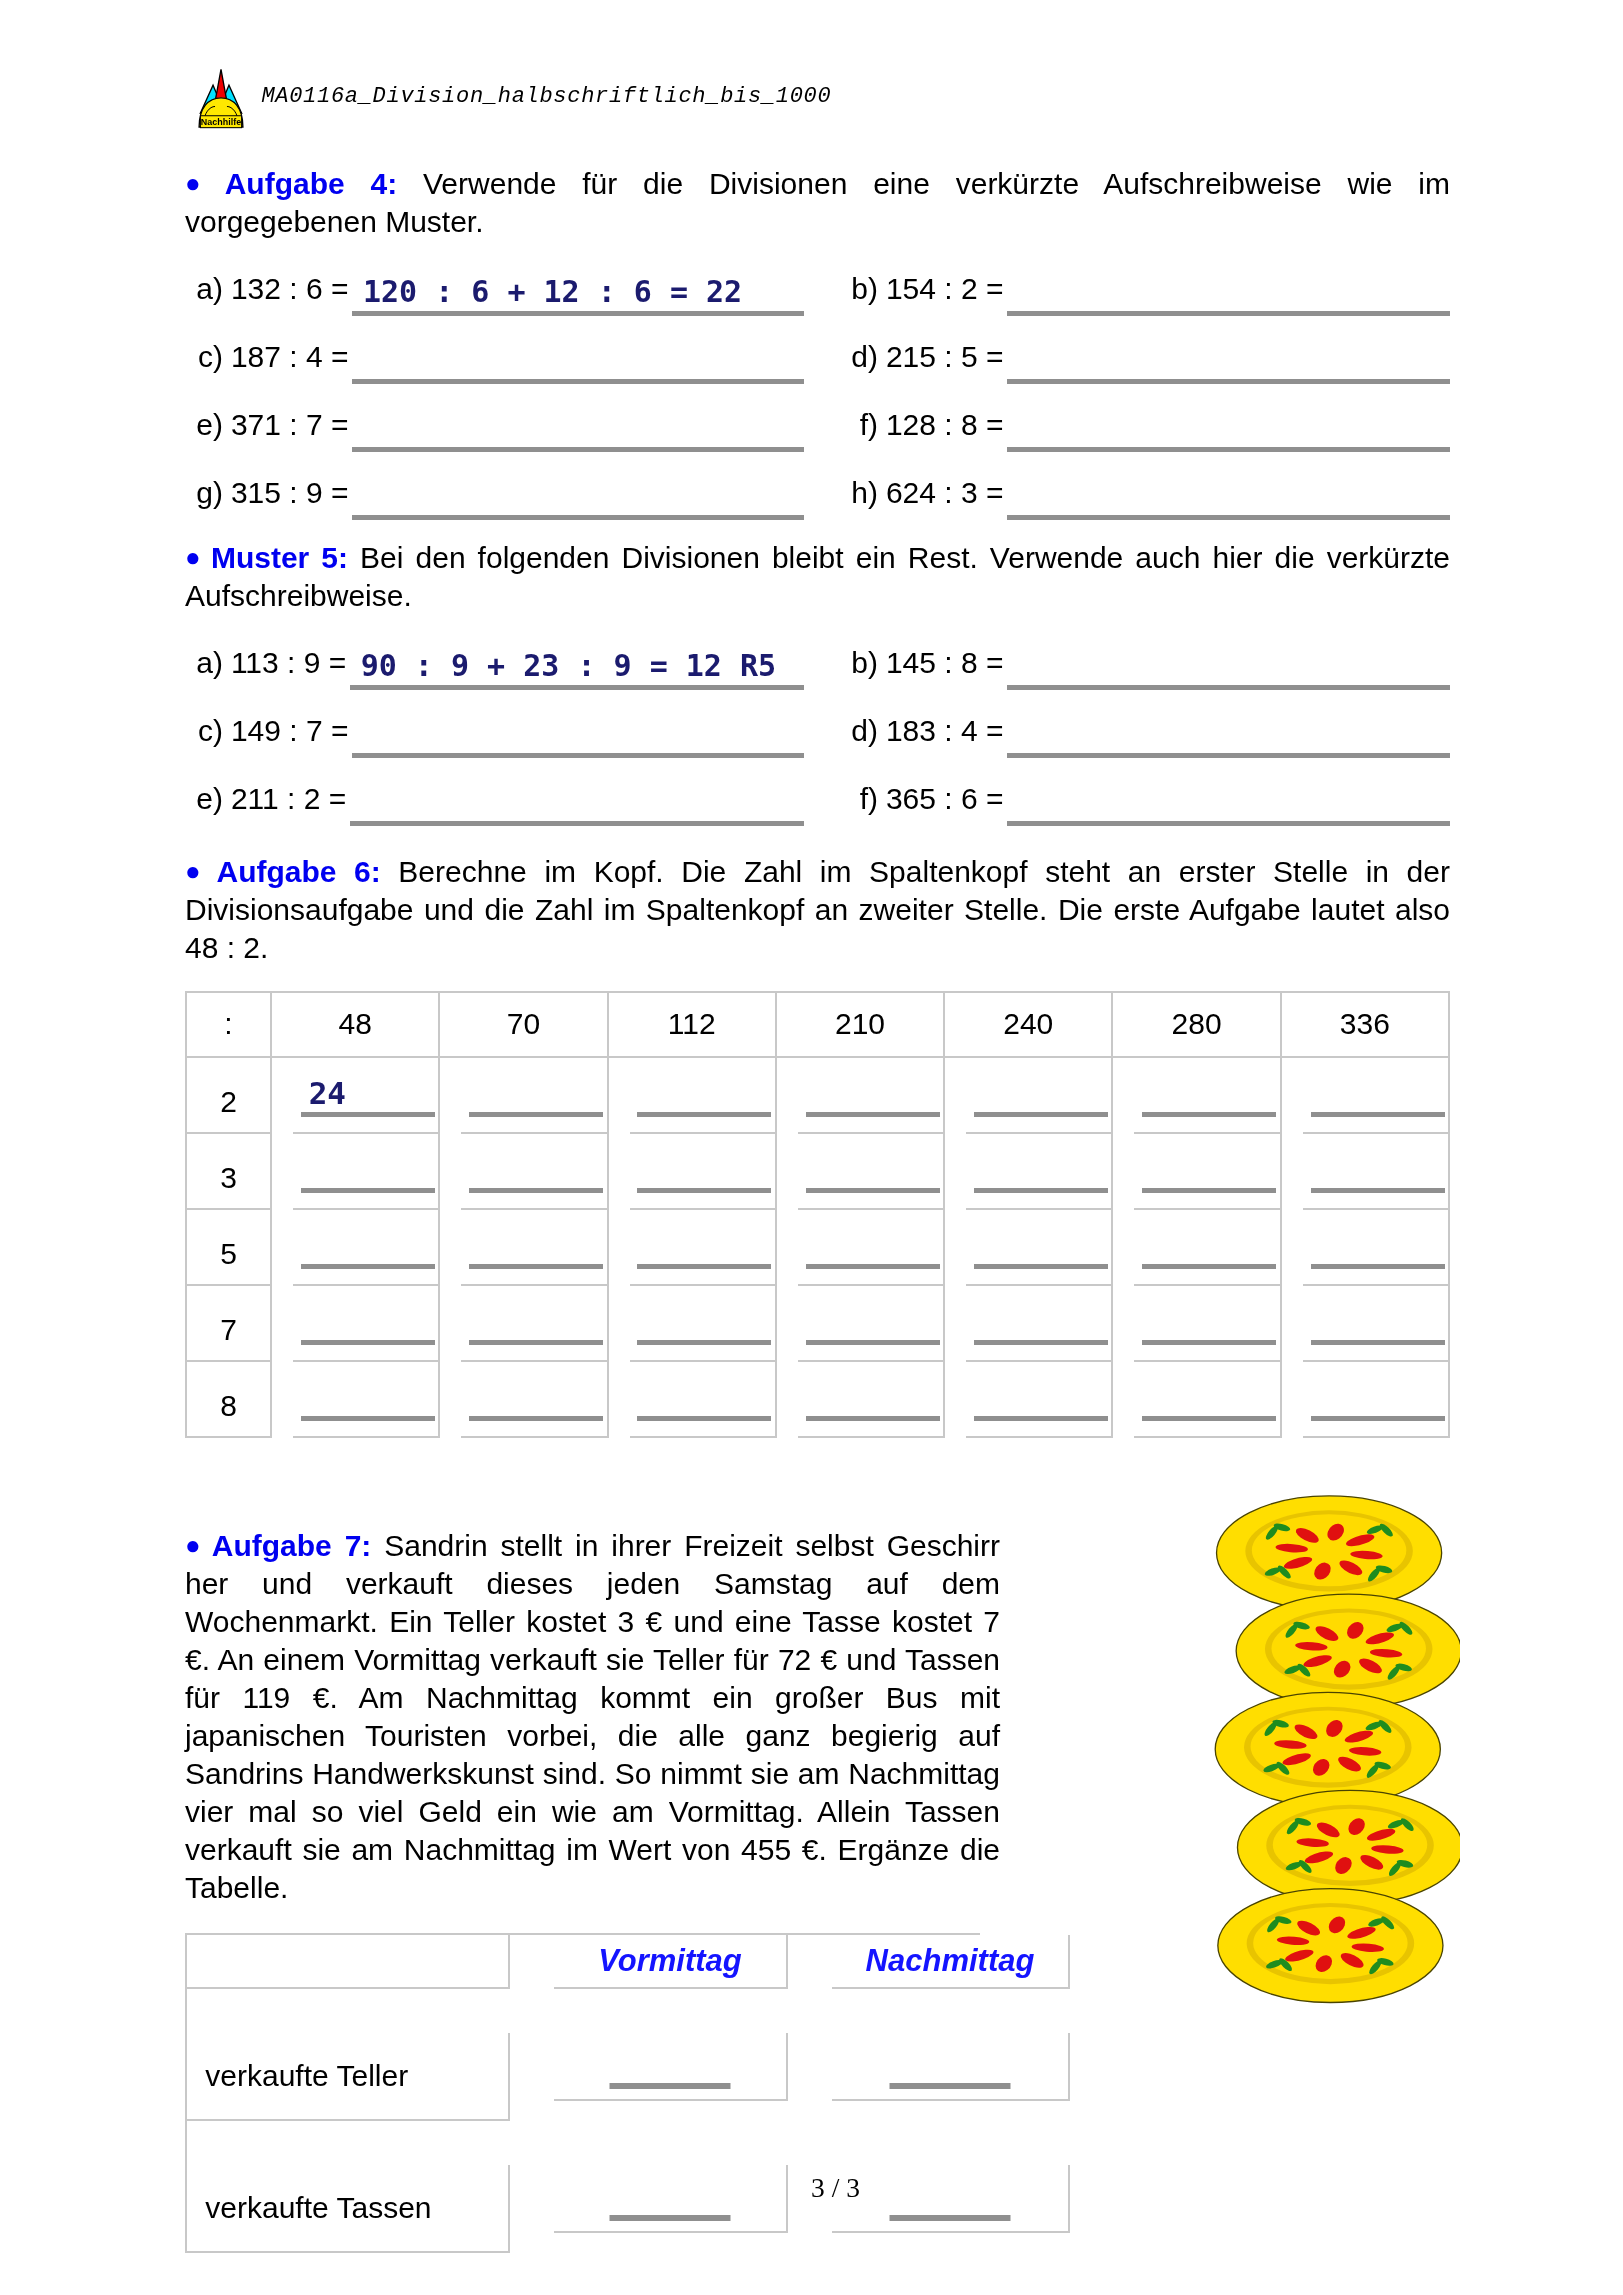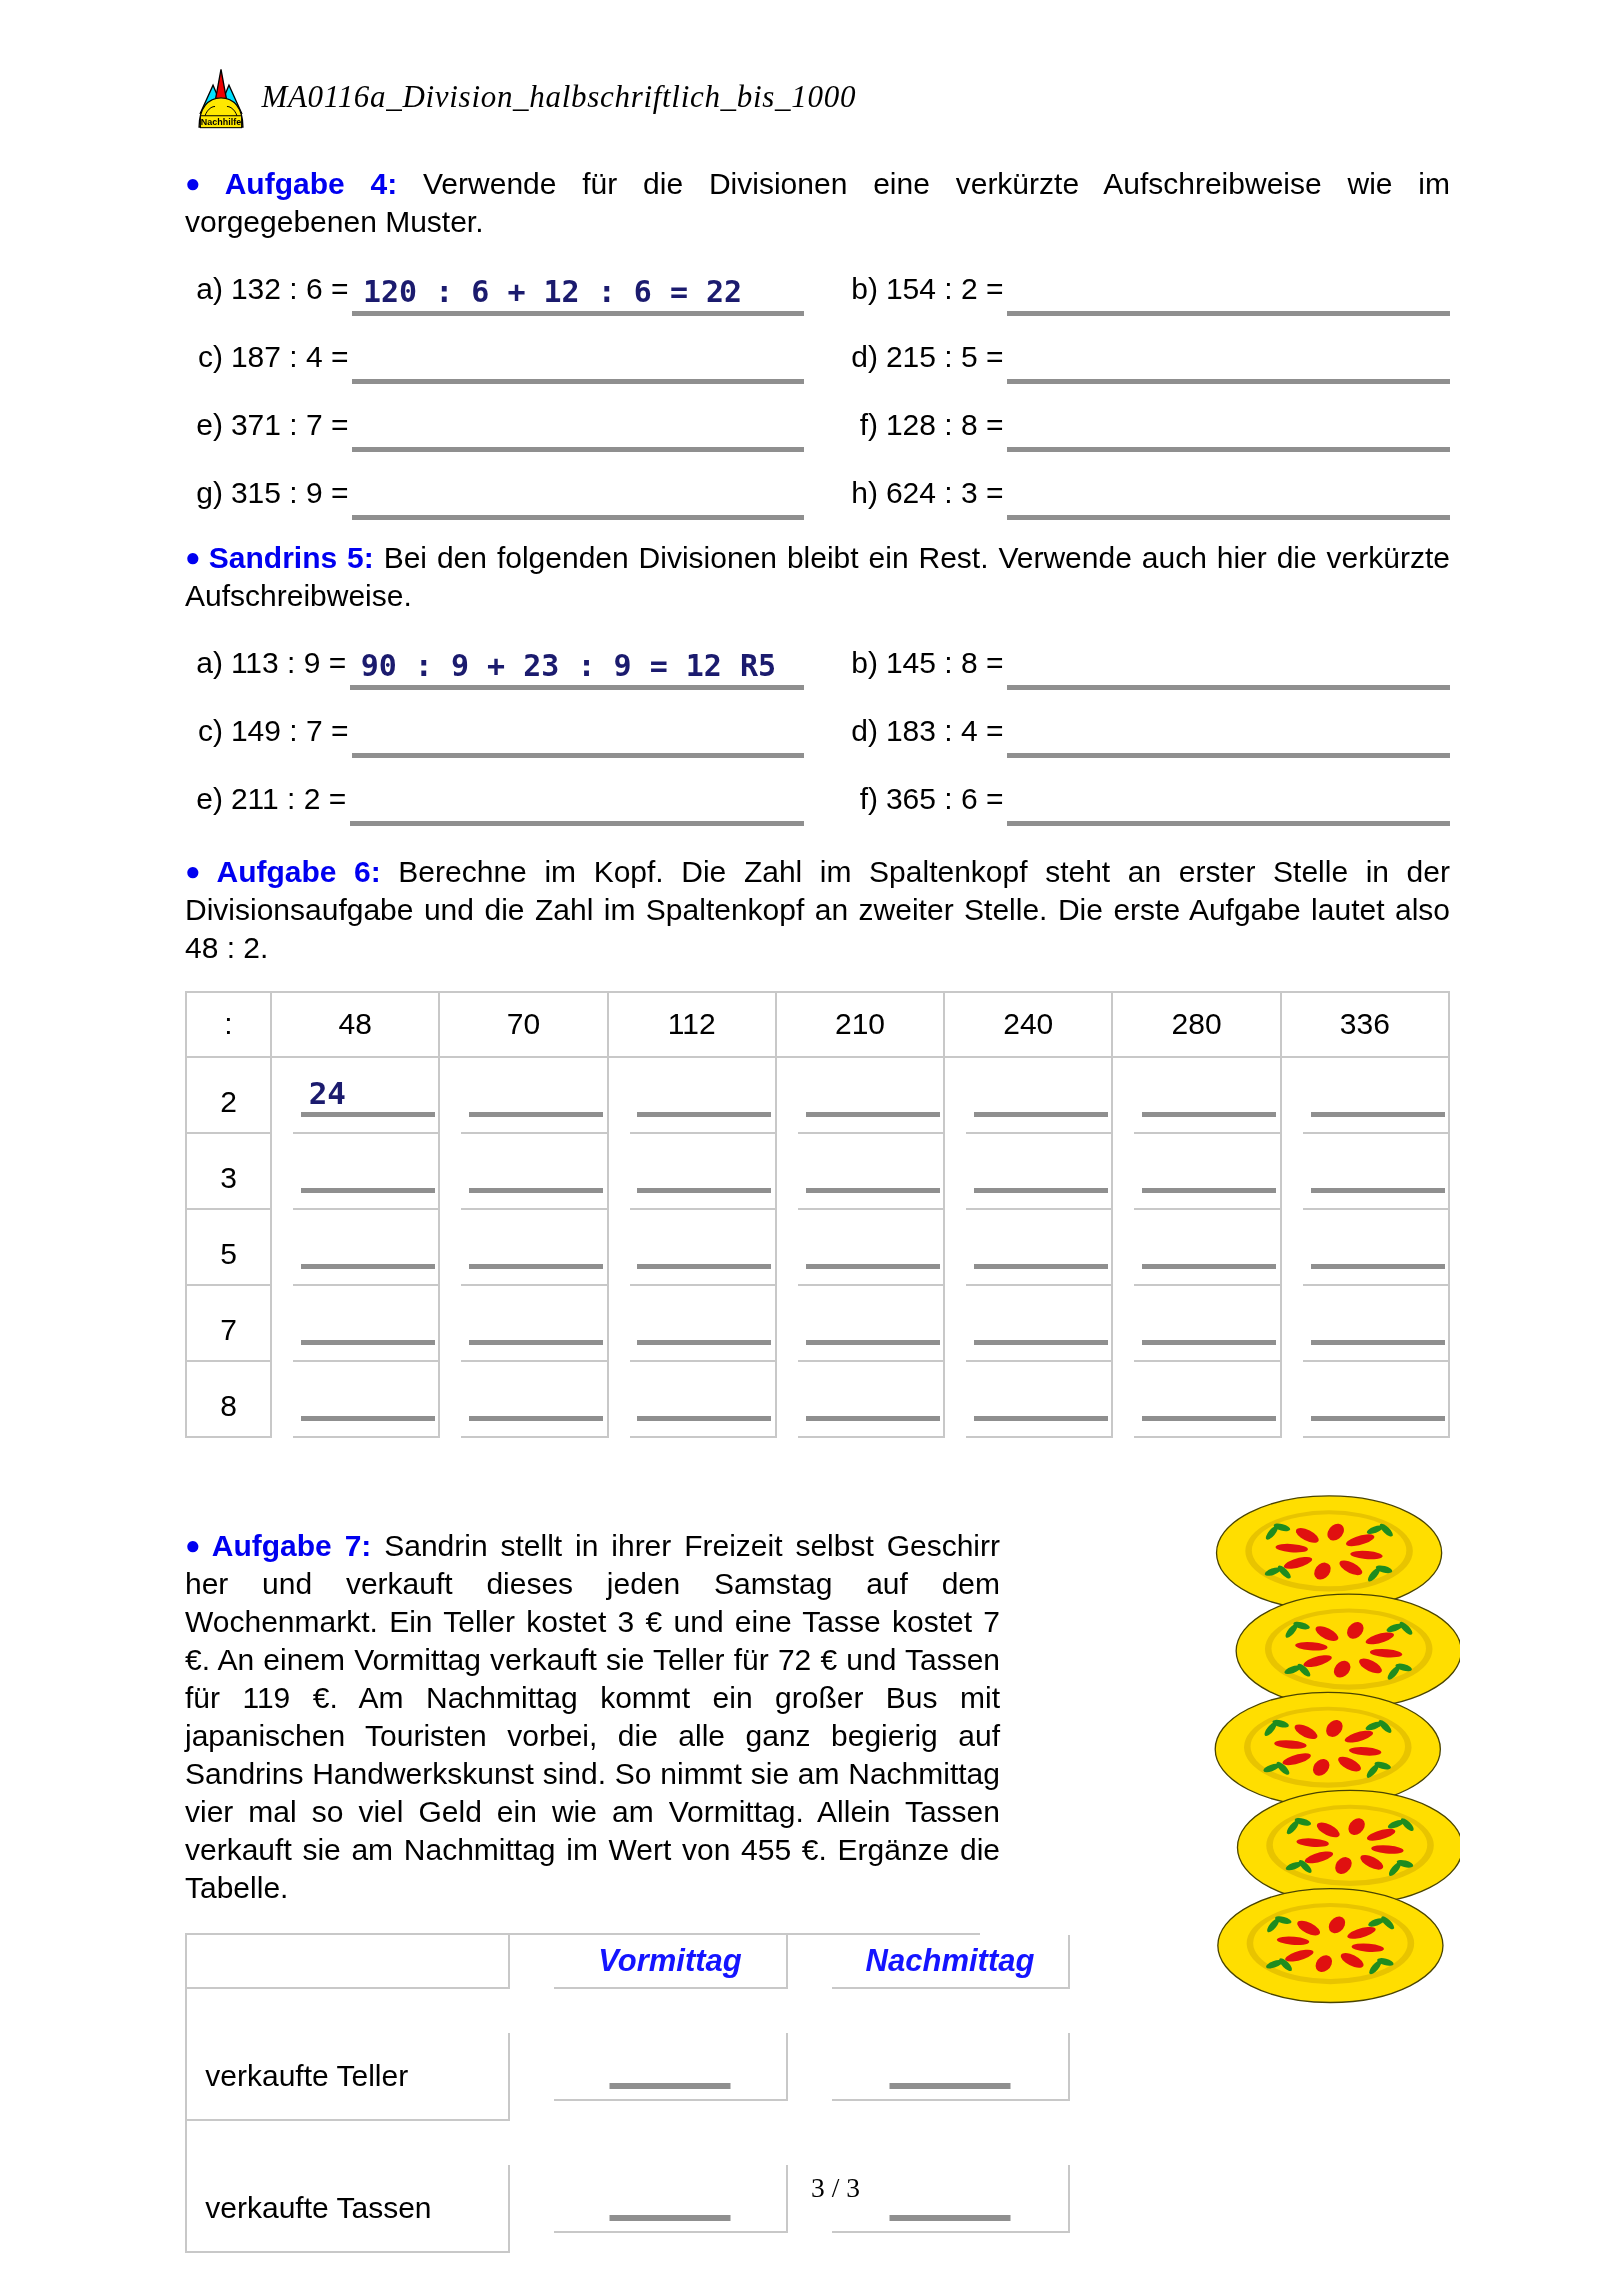--- a/index.html
+++ b/index.html
@@ -1,21 +1,21 @@
 <!DOCTYPE html>
 <html style="font-size:10.5px"><head>
 <meta charset="utf-8">
 <style>
   html,body{margin:0;padding:0;background:#ffffff;}
   body{width:1623px;height:2295px;position:relative;overflow:hidden;
        font-family:"Liberation Sans",sans-serif;color:#000;}
 
   
   .header{position:absolute;top:60px;left:195px;display:flex;align-items:center;gap:14.4px;}
-  .doc-title{font-family:Liberation Serif, serif;font-style:italic;font-size:31px;letter-spacing:0.7px;}
+  .doc-title{font-family:Liberation Mono, monospace;font-style:italic;font-size:22px;letter-spacing:0.7px;}
 
   
   .section{position:absolute;left:185px;width:1265px;}
   .intro{font-size:30px;line-height:38px;text-align:justify;text-align-last:left;margin:0;}
   .bullet{color:#0000f0;font-size:26px;vertical-align:2px;margin-right:6.5px;}
   .tlabel{color:#0000f0;font-weight:bold;}
 
   
   .rows{margin-top:6.5px;}
   .prow{display:flex;align-items:flex-end;height:68px;}
@@ -128,21 +128,21 @@
       <div class="half right">
         <span class="key">h)</span>
         <span class="prob">624 : 3 =</span>
         <span class="blank"></span>
       </div>
     </div>
   </div>
 </div>
 
 <div class="section" style="top:538px;">
-  <p class="intro"><span class="bullet">●</span><span class="tlabel">Sandrins 5:</span> <span>Bei den folgenden Divisionen bleibt ein Rest. Verwende auch hier die verkürzte Aufschreibweise.</span></p>
+  <p class="intro"><span class="bullet">●</span><span class="tlabel">Muster 5:</span> <span>Bei den folgenden Divisionen bleibt ein Rest. Verwende auch hier die verkürzte Aufschreibweise.</span></p>
   <div class="rows">
     <div class="prow">
       <div class="half left">
         <span class="key">a)</span>
         <span class="prob">113 : 9 =</span>
         <span class="blank">
             <span class="hand">90 : 9 + 23 : 9 = 12 R5</span>
           </span>
       </div>
       <div class="half right">

